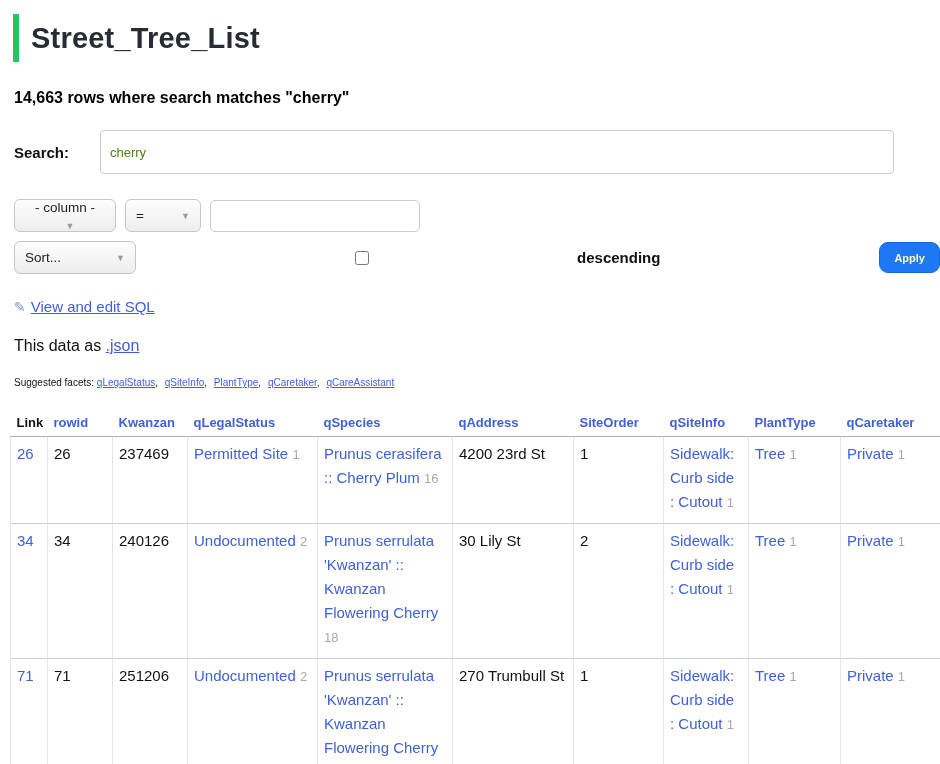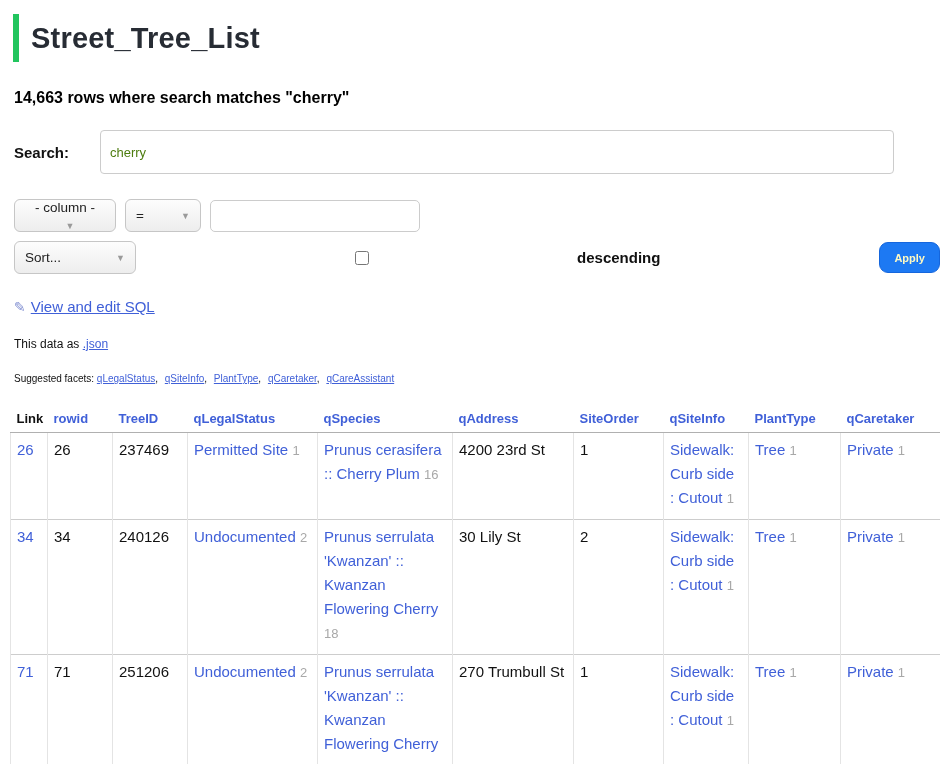--- a/index.html
+++ b/index.html
@@ -53,21 +53,21 @@
   button.apply {
     margin-left: 17px; height: 31px; padding: 0 14px;
     background: #1d79f3; border: 1px solid #1566dd; border-radius: 9px;
     color: #fef9c3; font-size: 11px; font-weight: bold;
     font-family: "Liberation Sans", sans-serif; cursor: pointer;
   }
   
   a { color: #4060d8; }
   p.sql-line  { margin: 24px 7px 0 14px; font-size: 15px; }
   p.sql-line .pencil { color: #8290d2; font-size: 14px; margin-right: 5px; }
-  p.data-line { margin: 22px 0 0 14px; font-size: 12px; }
+  p.data-line { margin: 22px 0 0 14px; font-size: 16px; }
   p.facet-line{ margin: 22px 0 0 14px; font-size: 10px; }
   .facet-sep { margin-right: 4px; color: #111; }
   
   table.results {
     margin: 24px 0 0 10px;
     width: 930px; border-collapse: collapse; table-layout: fixed;
   }
   table.results th {
     text-align: left; font-size: 13px; font-weight: bold;
     padding: 3px 6px 6px 6px; border-bottom: 1px solid #b0b0b0;
@@ -142,21 +142,21 @@
       <col style="width:121px">
     <col style="width:90px">
       <col style="width:85px">
       <col style="width:92px">
     <col style="width:100px">
   </colgroup>
   <thead>
     <tr>
       <th class="plain">Link</th>
       <th><a href="#">rowid</a></th>
-      <th><a href="#">TreeID</a></th>
+      <th><a href="#">Kwanzan</a></th>
       <th><a href="#">qLegalStatus</a></th>
       <th><a href="#">qSpecies</a></th>
       <th><a href="#">qAddress</a></th>
       <th><a href="#">SiteOrder</a></th>
       <th><a href="#">qSiteInfo</a></th>
       <th><a href="#">PlantType</a></th>
       <th><a href="#">qCaretaker</a></th>
     </tr>
   </thead>
   <tbody>

